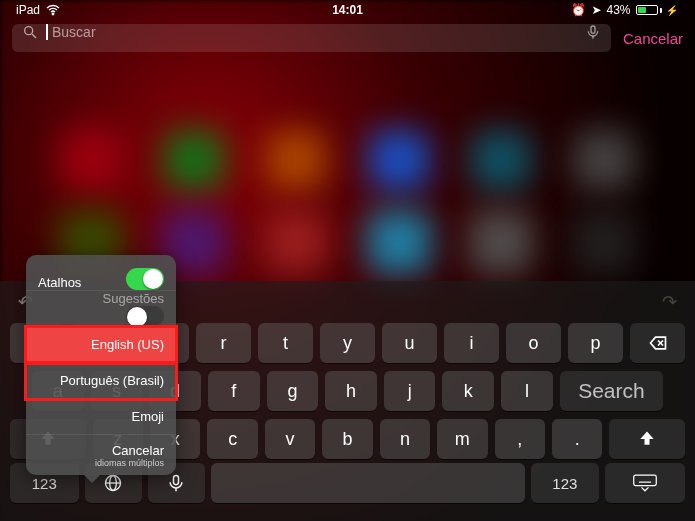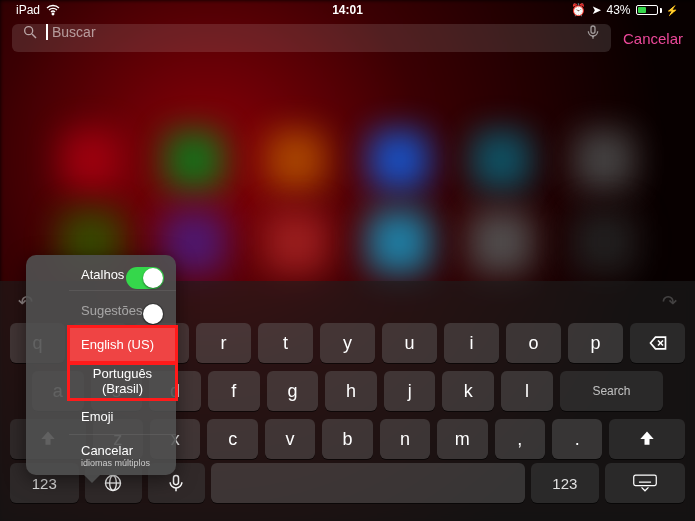--- a/index.html
+++ b/index.html
@@ -128,21 +128,21 @@
     background: rgba(120,120,120,0.35);
     border-radius: 6px;
     display:flex; align-items:center; justify-content:center;
     color: #fff;
     font-size: 18px;
     box-shadow: 0 1px 0 rgba(0,0,0,0.6);
     user-select:none;
   }
   .key.dark { background: rgba(70,70,70,0.45); color: rgba(255,255,255,0.85); }
   .key.wide { flex: 1.5; }
-  .key.search { flex: 2; font-size: 12px; color: rgba(255,255,255,0.7);}
+  .key.search { flex: 2; font-size: 21px; color: rgba(255,255,255,0.7);}
   .key.hide  { flex: 1.4; }
 
   .kb-bottom {
     display:flex; gap:6px; padding: 0 10px 8px 10px;
   }
 
   
   .lang-popup {
     position: absolute;
     left: 26px;
@@ -159,30 +159,29 @@
   .lang-popup::after {
     content:"";
     position:absolute;
     bottom:-8px; left:58px;
     border:8px solid transparent;
     border-top-color: rgba(80,80,80,0.9);
     border-bottom:none;
   }
   .lp-row {
     height: 36px;
-    display:flex; align-items:flex-start; justify-content:space-between;
-    padding: 12px 12px;
+    display:flex; align-items:flex-end; justify-content:space-between;
+    padding: 0 12px;
     border-bottom: 1px solid rgba(255,255,255,0.08);
     position: relative;
-    margin-left: 43px;
   }
   .lp-row:last-child { border-bottom:none; }
   .lp-row.center { justify-content:center; text-align:center; flex-direction:column; gap:1px; }
   .lp-row .sub { font-size:9px; color: rgba(255,255,255,0.7); line-height:1; }
-  .lp-row.disabled { color: rgba(255,255,255,0.5); }
+  .lp-row.disabled { color: rgba(255,255,255,0.5); flex-direction: column; }
   .lp-row.selected { background: #ef4444; }
   .lp-row.highlight { outline: 3px solid #ff1a1a; outline-offset:-1px; z-index:2; }
 
   
   .toggle {
     width: 38px; height: 22px; border-radius: 11px; position:relative;
     background: #3b3b3b;
   }
   .toggle .knob {
     position:absolute; top:1px; width:20px; height:20px; border-radius:50%;

